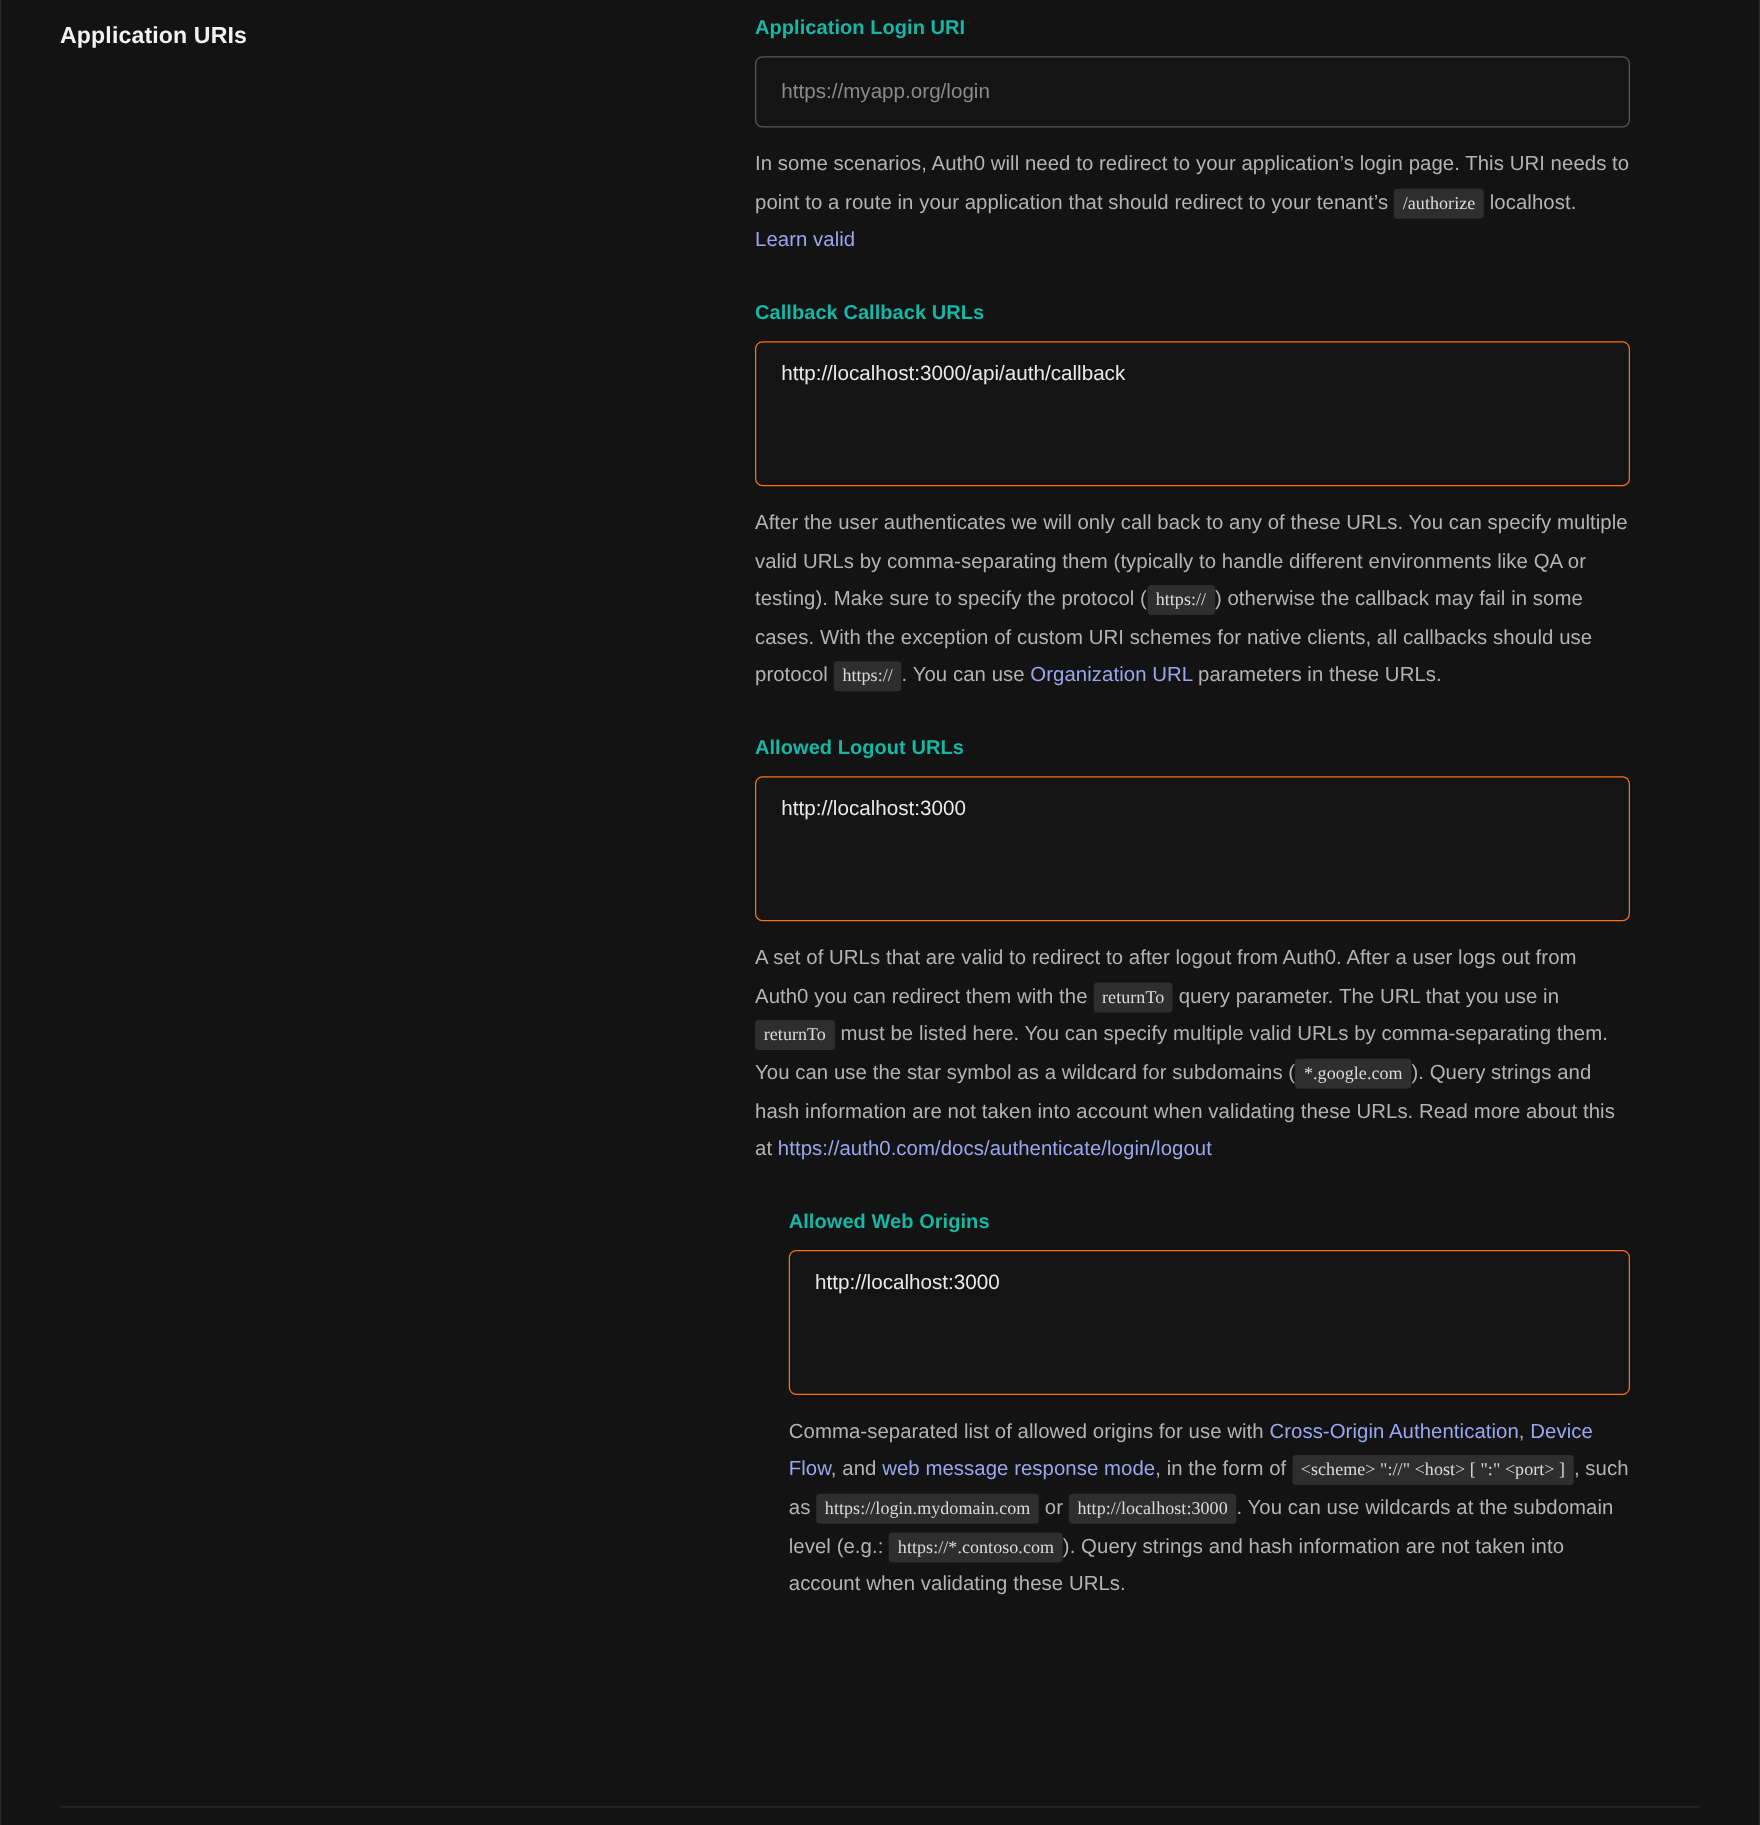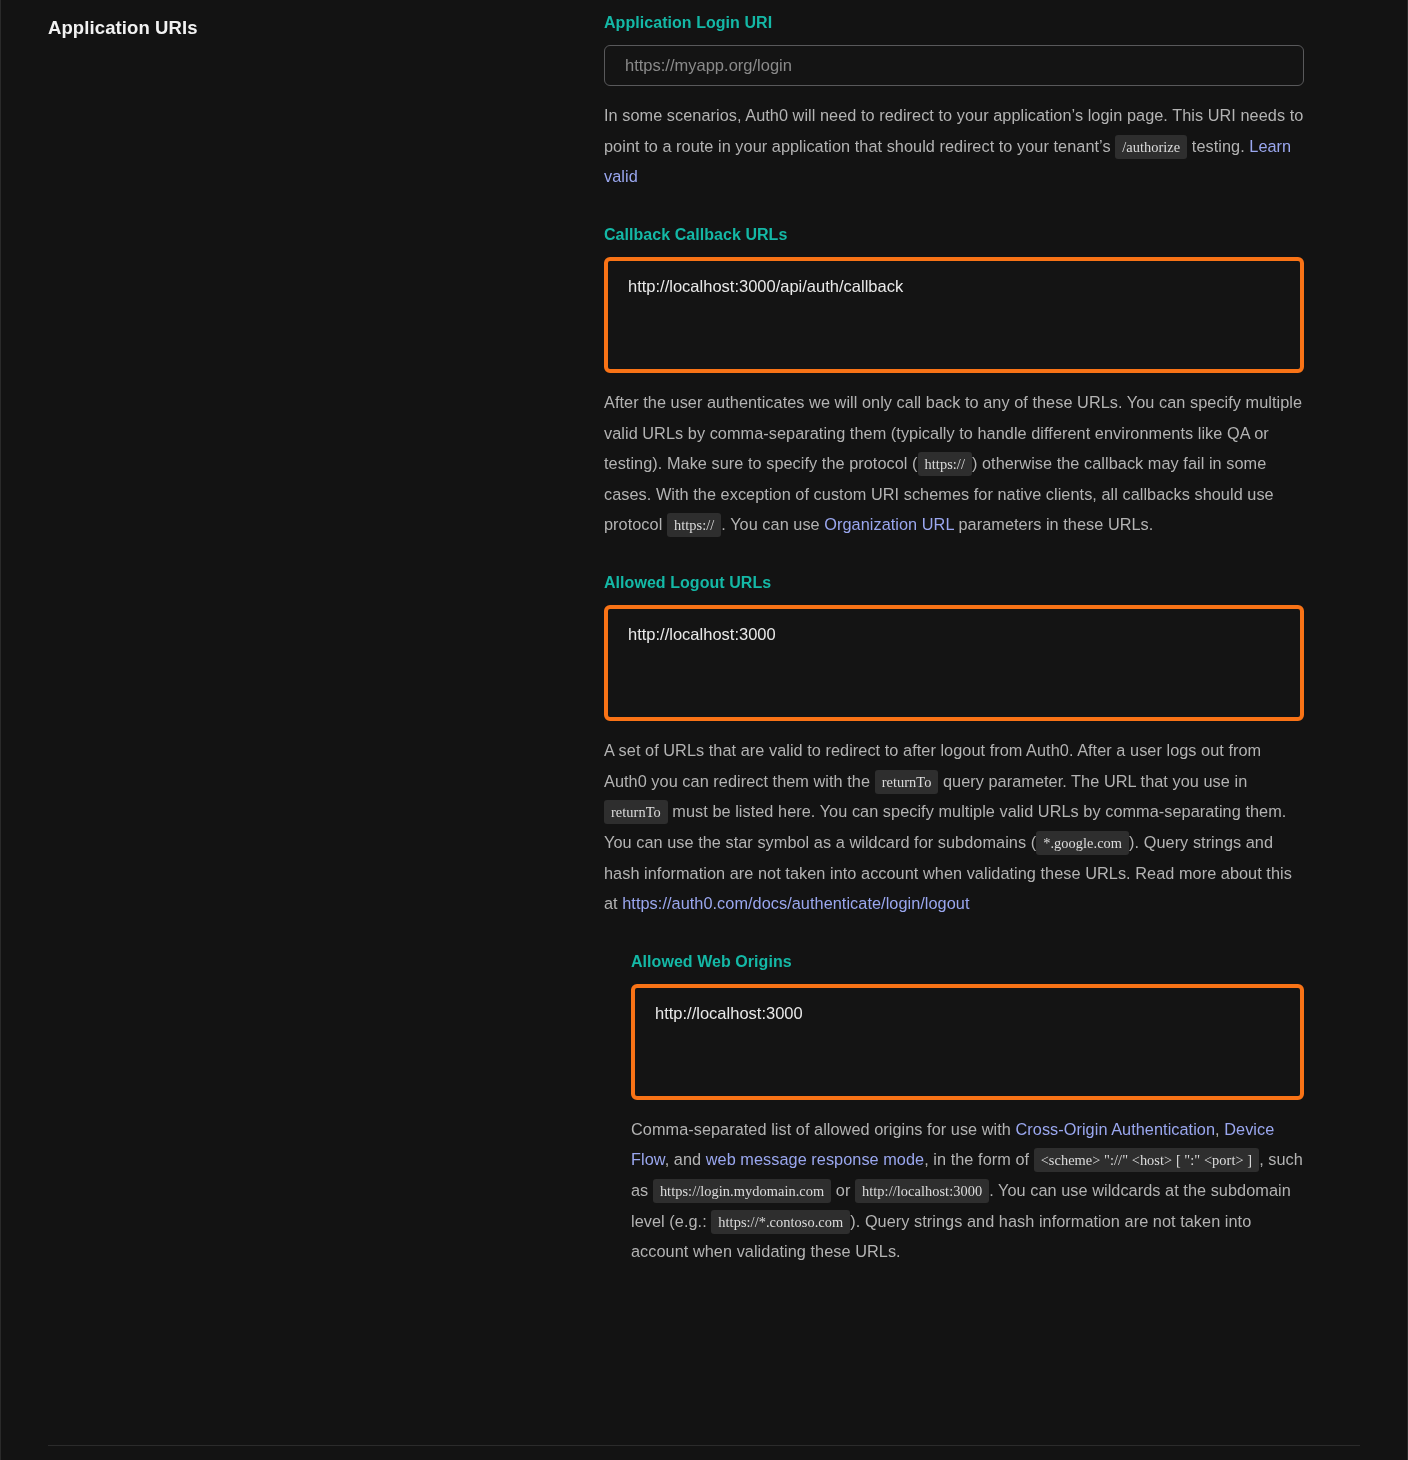--- a/index.html
+++ b/index.html
@@ -65,42 +65,42 @@
     font-weight: 600;
     color: #14b8a6;
     margin-bottom: 13px;
     letter-spacing: 0.05px;
   }
 
   .text-input {
     display: block;
     width: 100%;
     box-sizing: border-box;
-    height: 41px;
+    height: 57px;
     background: #141414;
     border: 1px solid #59595b;
     border-radius: 6px;
     color: #e9e9e9;
     font-family: "Liberation Sans", sans-serif;
     font-size: 16.5px;
     padding: 0 20px;
     outline: none;
   }
   .text-input::placeholder {
     color: #8a8a8a;
     opacity: 1;
   }
 
   .text-area {
     display: block;
     width: 100%;
     box-sizing: border-box;
     height: 116px;
     background: #141414;
-    border: 4px solid #f97316;
+    border: 1px solid #f97316;
     border-radius: 6px;
     color: #e9e9e9;
     font-family: "Liberation Sans", sans-serif;
     font-size: 16.5px;
     line-height: 1.45;
     padding: 14px 20px;
     resize: none;
     outline: none;
   }
 
@@ -147,21 +147,21 @@
   <div class="section-left">
     <div class="section-title">Application URIs</div>
   </div>
 
   <div class="section-right">
 
     <div class="field">
       <div class="field-label">Application Login URI</div>
       <input class="text-input" type="text" placeholder="https://myapp.org/login" style="">
       <div class="help">
-        <span>In some scenarios, Auth0 will need to redirect to your application’s login page. This URI needs to point to a route in your application that should redirect to your tenant’s </span><code>/authorize</code><span> testing. </span><a class="link">Learn valid</a>
+        <span>In some scenarios, Auth0 will need to redirect to your application’s login page. This URI needs to point to a route in your application that should redirect to your tenant’s </span><code>/authorize</code><span> localhost. </span><a class="link">Learn valid</a>
       </div>
     </div>
 
     <div class="field">
       <div class="field-label">Callback Callback URLs</div>
       <textarea class="text-area" style="">http://localhost:3000/api/auth/callback</textarea>
       <div class="help">
         <span>After the user authenticates we will only call back to any of these URLs. You can specify multiple valid URLs by comma-separating them (typically to handle different environments like QA or testing). Make sure to specify the protocol (</span><code>https://</code><span>) otherwise the callback may fail in some cases. With the exception of custom URI schemes for native clients, all callbacks should use protocol </span><code>https://</code><span>. You can use </span><a class="link">Organization URL</a><span> parameters in these URLs.</span>
       </div>
     </div>

